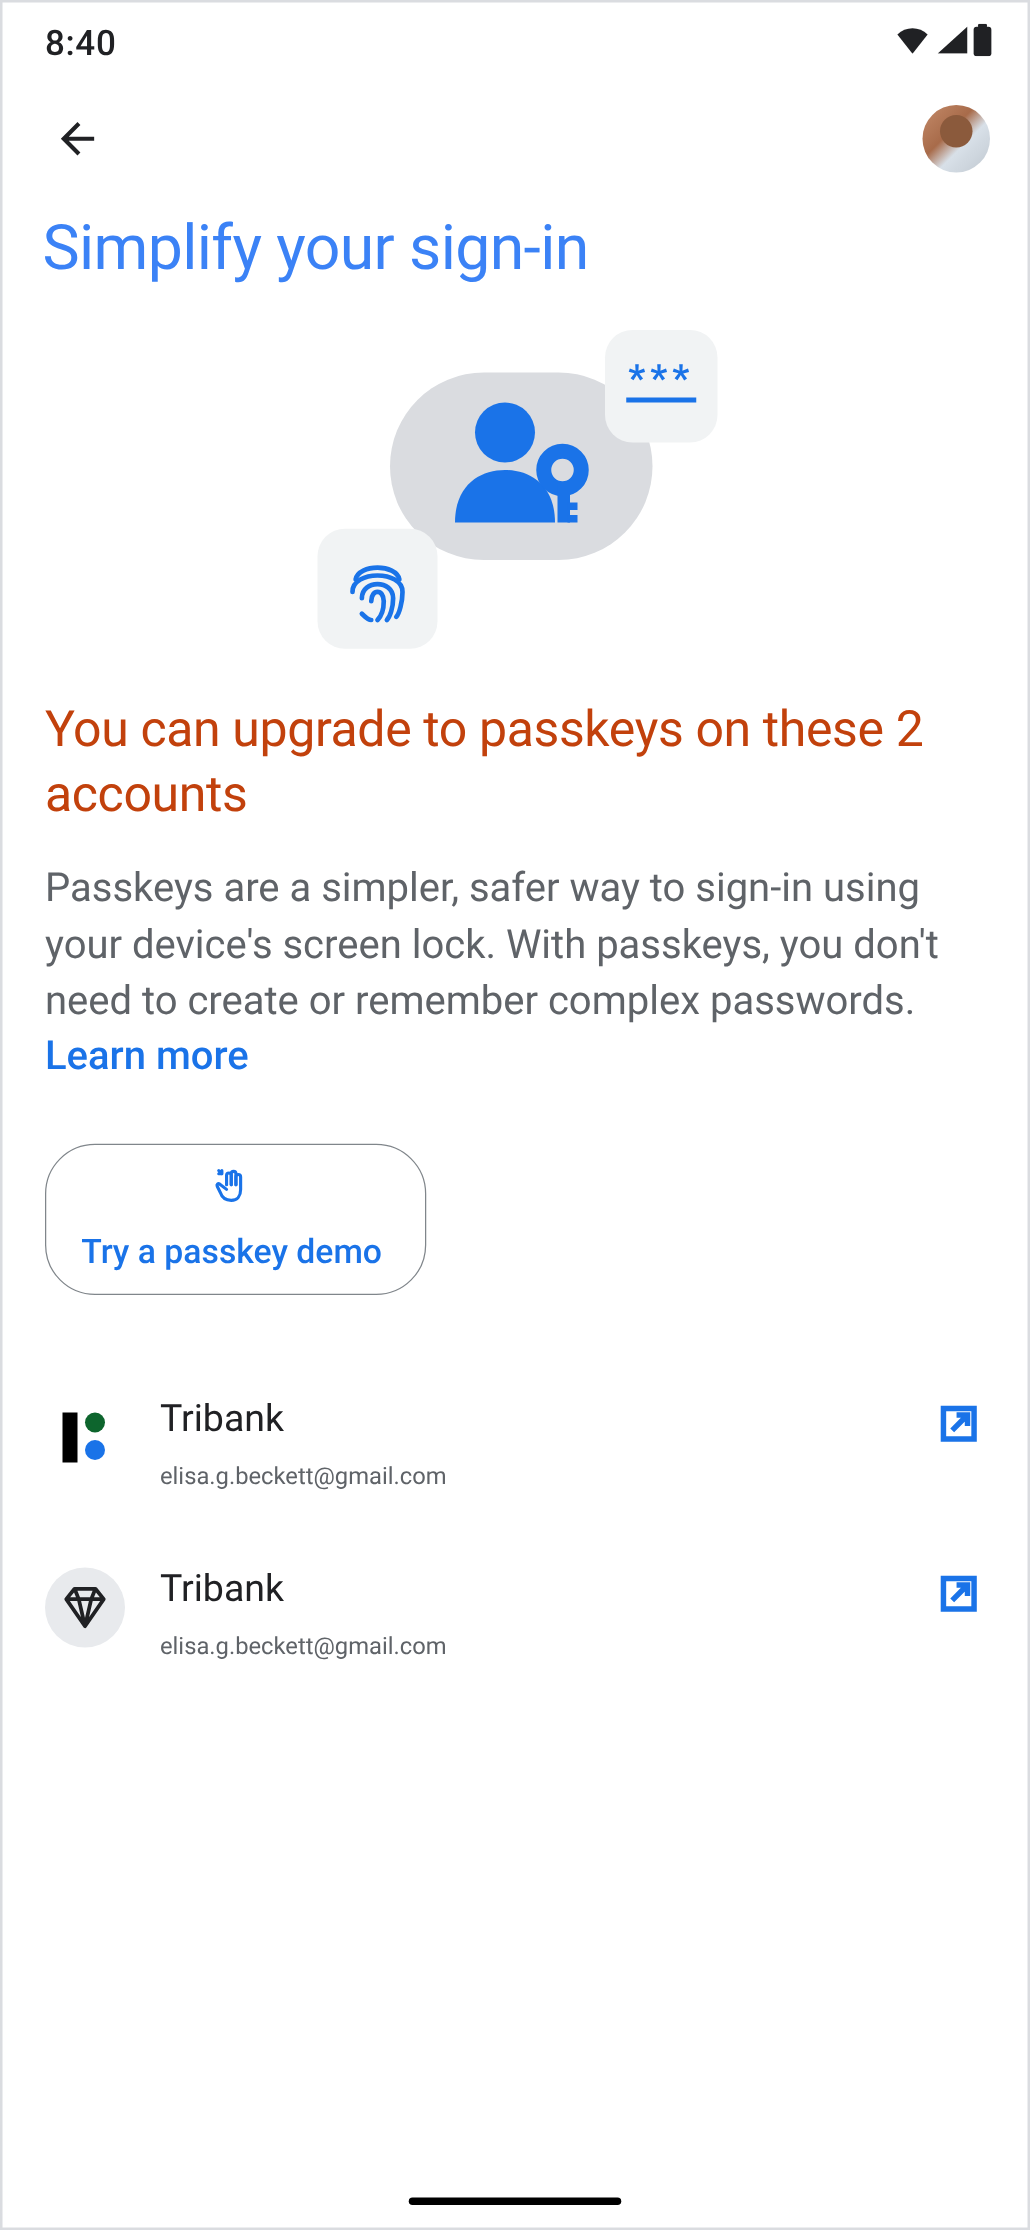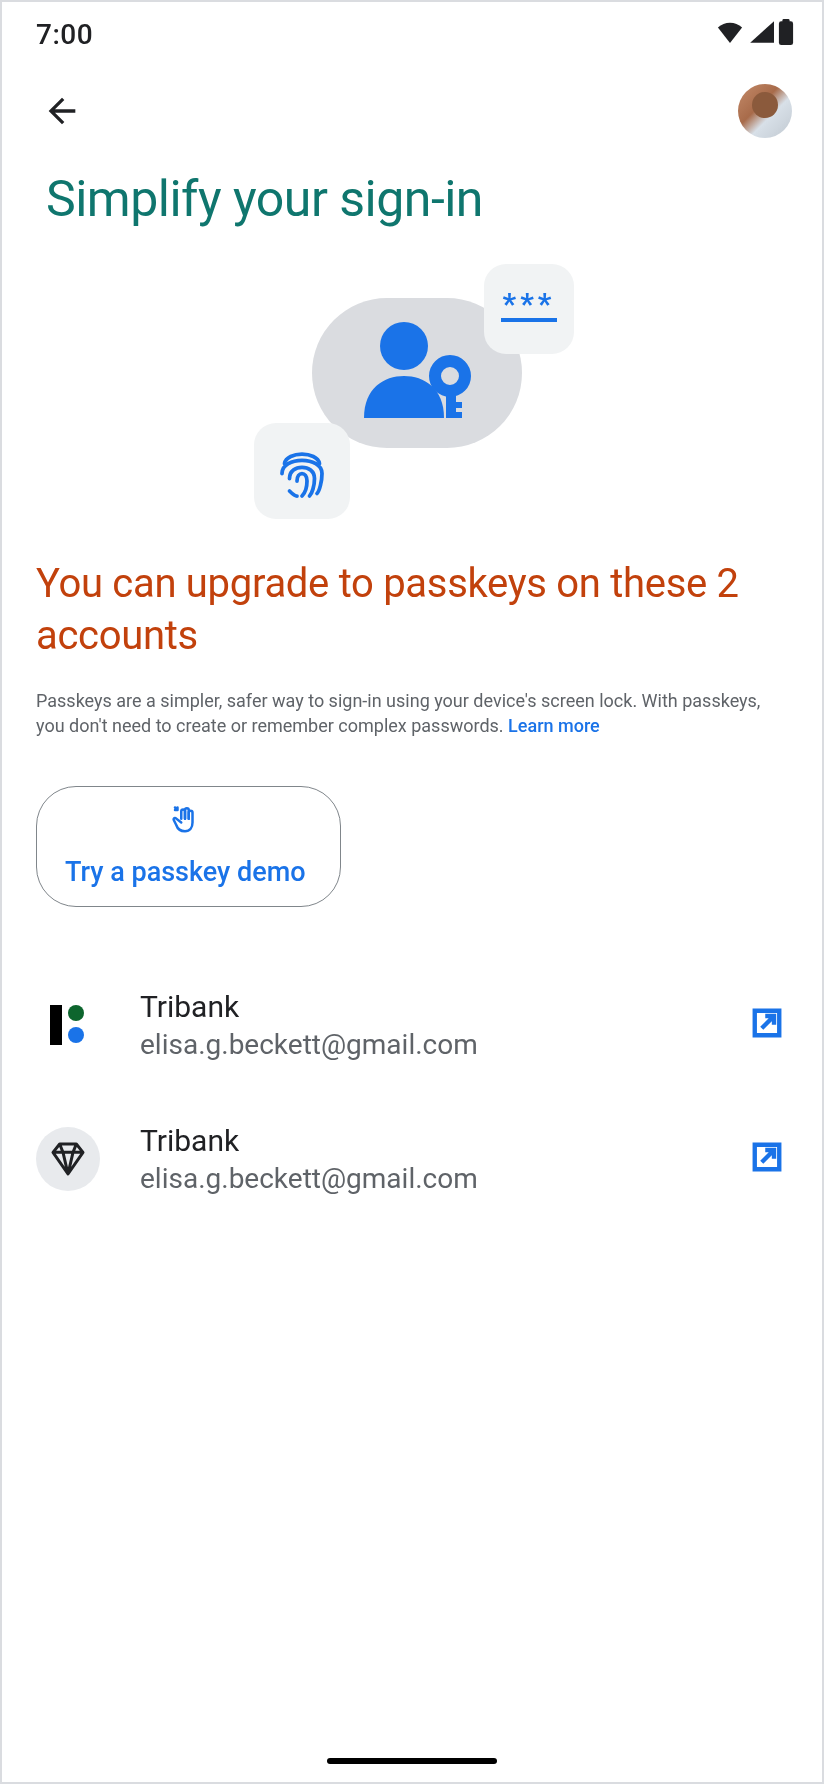--- a/index.html
+++ b/index.html
@@ -57,22 +57,21 @@
     top:8px; left:14px;
     width:26px; height:26px;
     border-radius:50%;
     background:#8b5a3c;
   }
   .page-title {
     font-size: 50px;
     font-weight: 400;
     padding: 22px 18px 0 32px;
     letter-spacing: -0.5px;
-    color:#0f766e;
-    margin-left:12px;
+    color:#3b82f6;
   }
   .hero {
     height: 280px;
     position: relative;
     margin-top: 30px;
   }
   .hero-center {
     position: absolute;
     left: 310px;
     top: 40px;
@@ -129,21 +128,21 @@
   }
   .subhead {
     font-size: 40px;
     font-weight: 400;
     line-height: 1.3;
     color:#c2410c;
     margin-top: 20px;
     letter-spacing:-0.3px;
   }
   .body-text {
-    font-size: 18px;
+    font-size: 32px;
     line-height: 1.4;
     color: #5f6368;
     margin-top: 26px;
   }
   .learn-more {
     color: #1a73e8;
     font-weight: 500;
   }
   .demo-btn {
     display: inline-flex;
@@ -156,23 +155,22 @@
     color: #1a73e8;
     font-size: 27px;
     font-weight: 500;
     flex-direction: column;
   }
   .account-list {
     margin-top: 64px;
   }
   .account-row {
     display: flex;
-    align-items: center;
     padding: 18px 0;
-    gap: 40px;
+    gap: 28px;
   }
   .account-icon {
     width: 64px;
     height: 64px;
     border-radius: 50%;
     display:flex;
     align-items:center;
     justify-content:center;
     flex-shrink:0;
   }
@@ -206,43 +204,43 @@
   }
   .account-text{
     flex:1;
   }
   .account-name{
     font-size: 30px;
     color:#202124;
     font-weight:400;
   }
   .account-email{
-    font-size: 28px;
+    font-size: 19px;
     color:#5f6368;
-    margin-top:4px;
+    margin-top:16px;
   }
   .open-icon{
     flex-shrink:0;
   }
   .nav-handle{
     position:absolute;
     bottom:18px;
     left:50%;
     transform:translateX(-50%);
     width:170px;
     height:6px;
     background:#000;
     border-radius:3px;
   }
 </style>
 </head>
 <body>
 
 <div class="status-bar">
-  <div class="status-time">7:00</div>
+  <div class="status-time">8:40</div>
   <div class="status-icons">
     <span>
       <svg width="28" height="22" viewBox="0 0 24 20">
           <path d="M12 20 L1 6 C7 0 17 0 23 6 Z" fill="#202124"></path>
         </svg>
     </span>
     <span>
       <svg width="26" height="22" viewBox="0 0 24 20">
           <path d="M2 20 L24 20 L24 0 Z" fill="#202124"></path>
         </svg>

